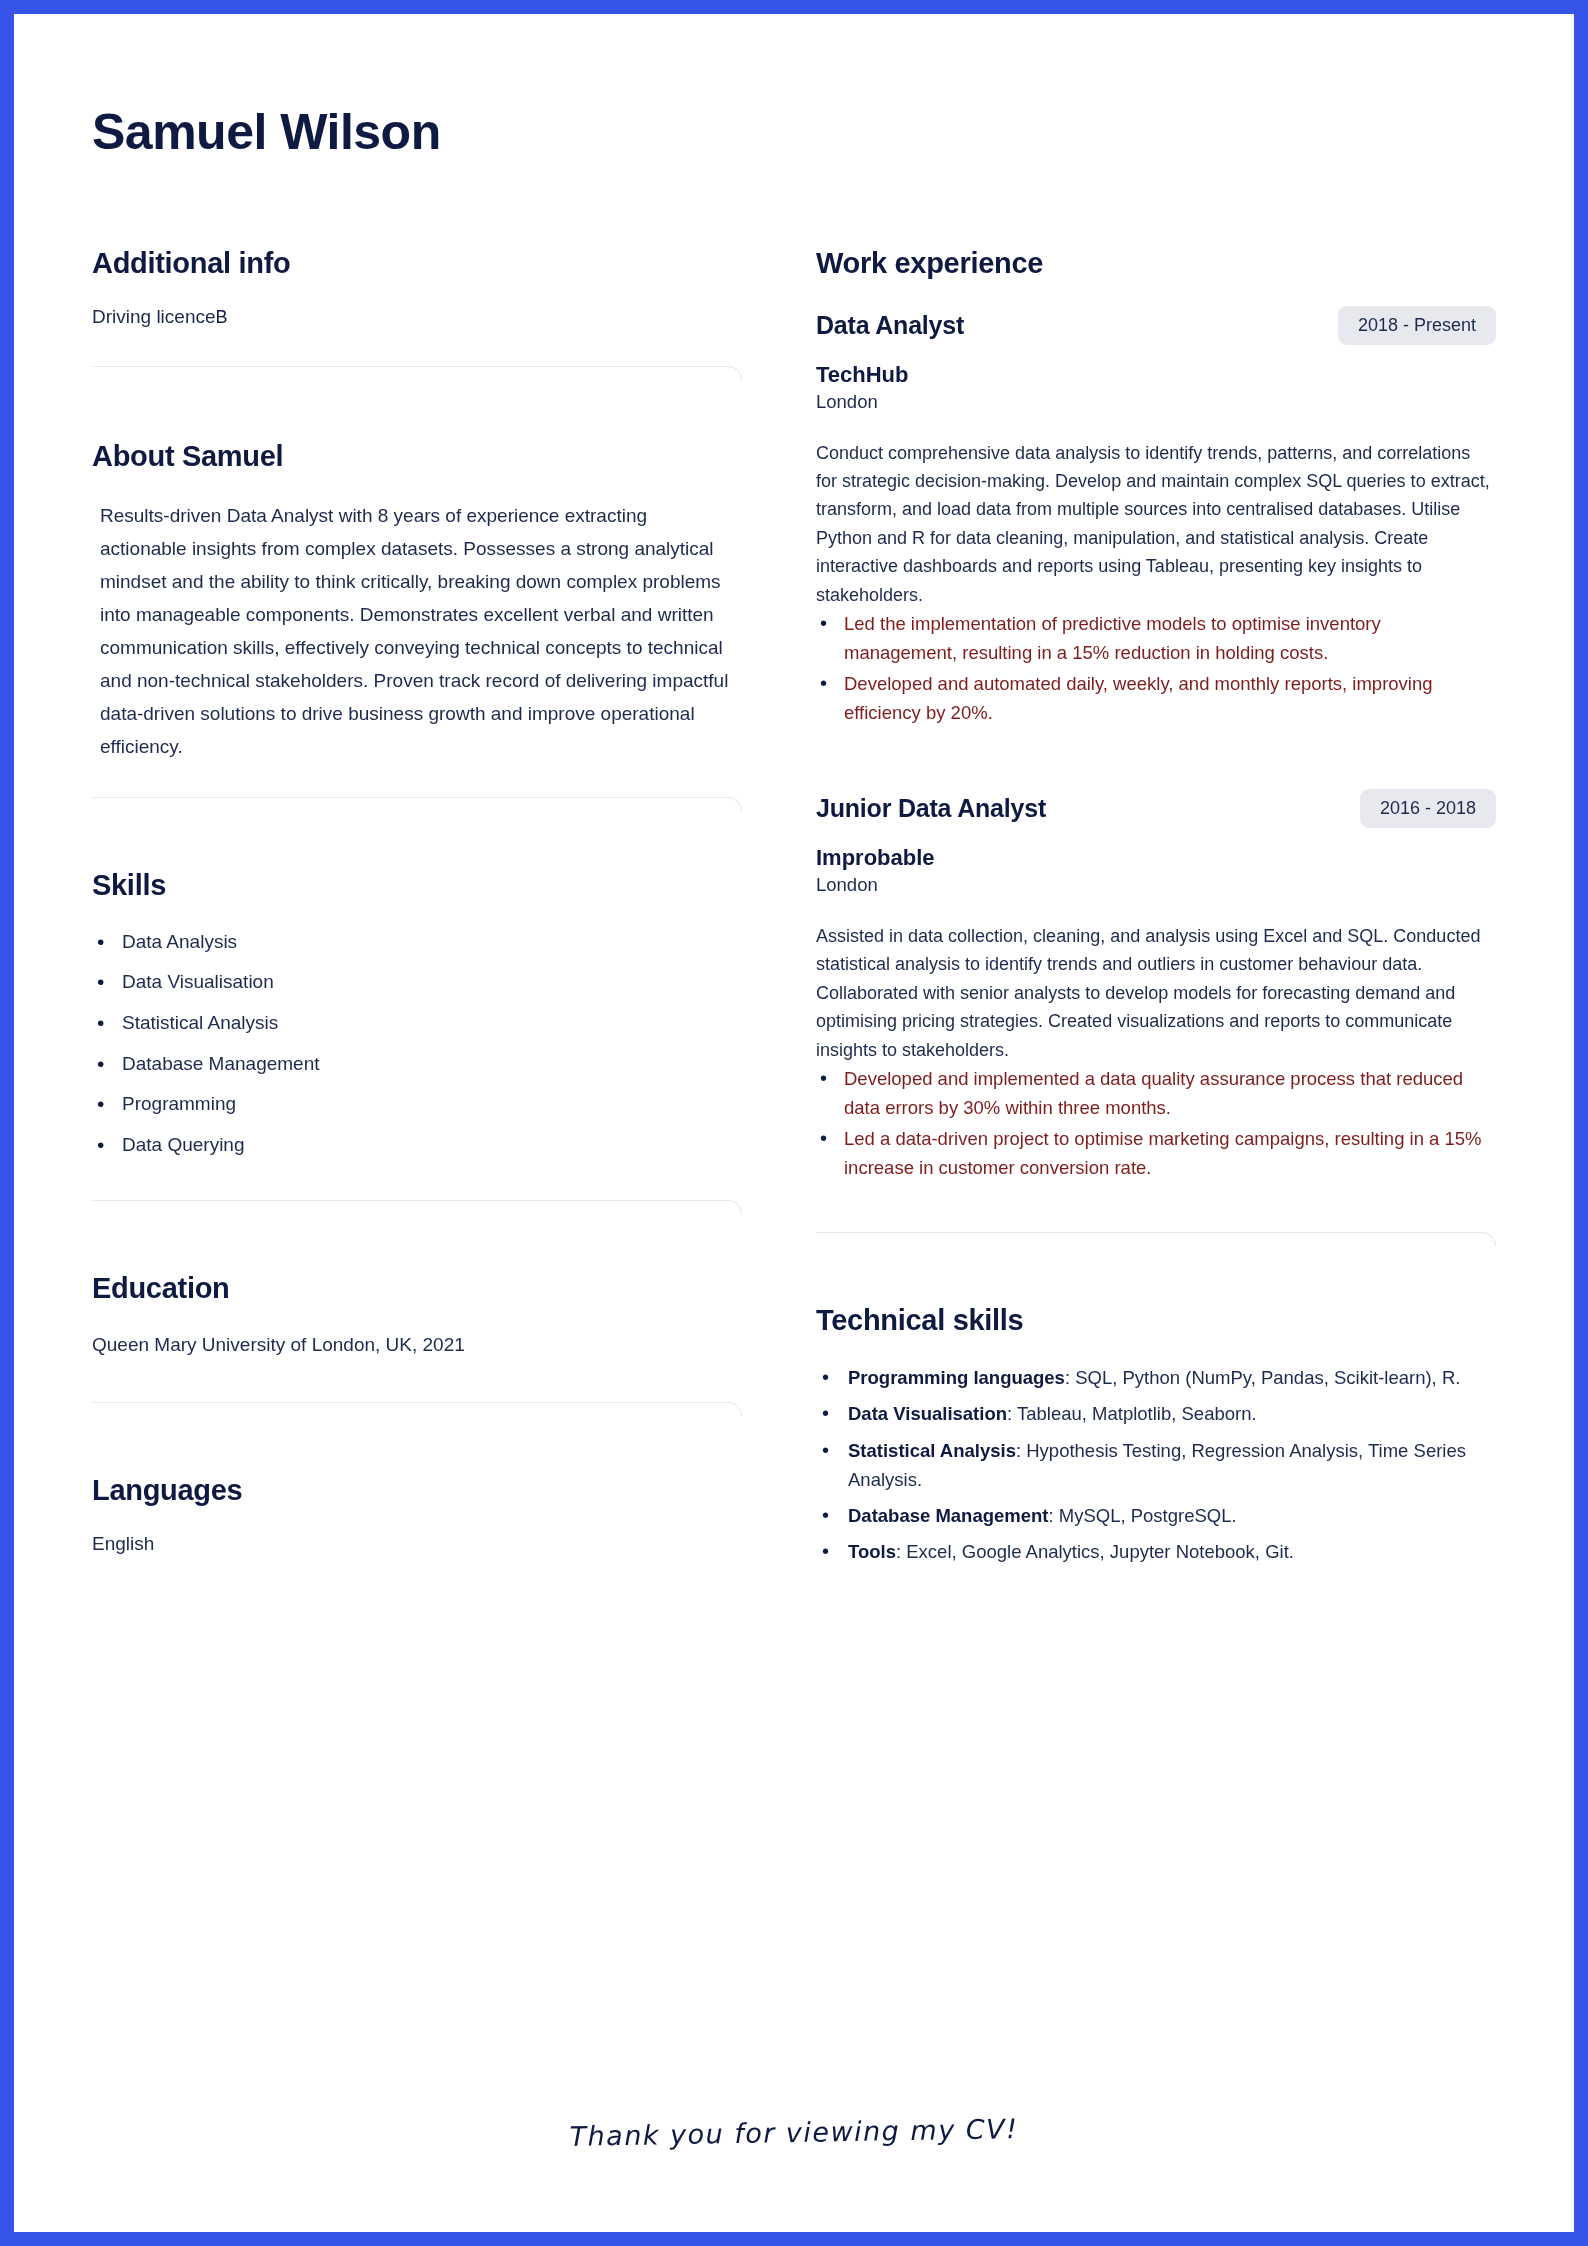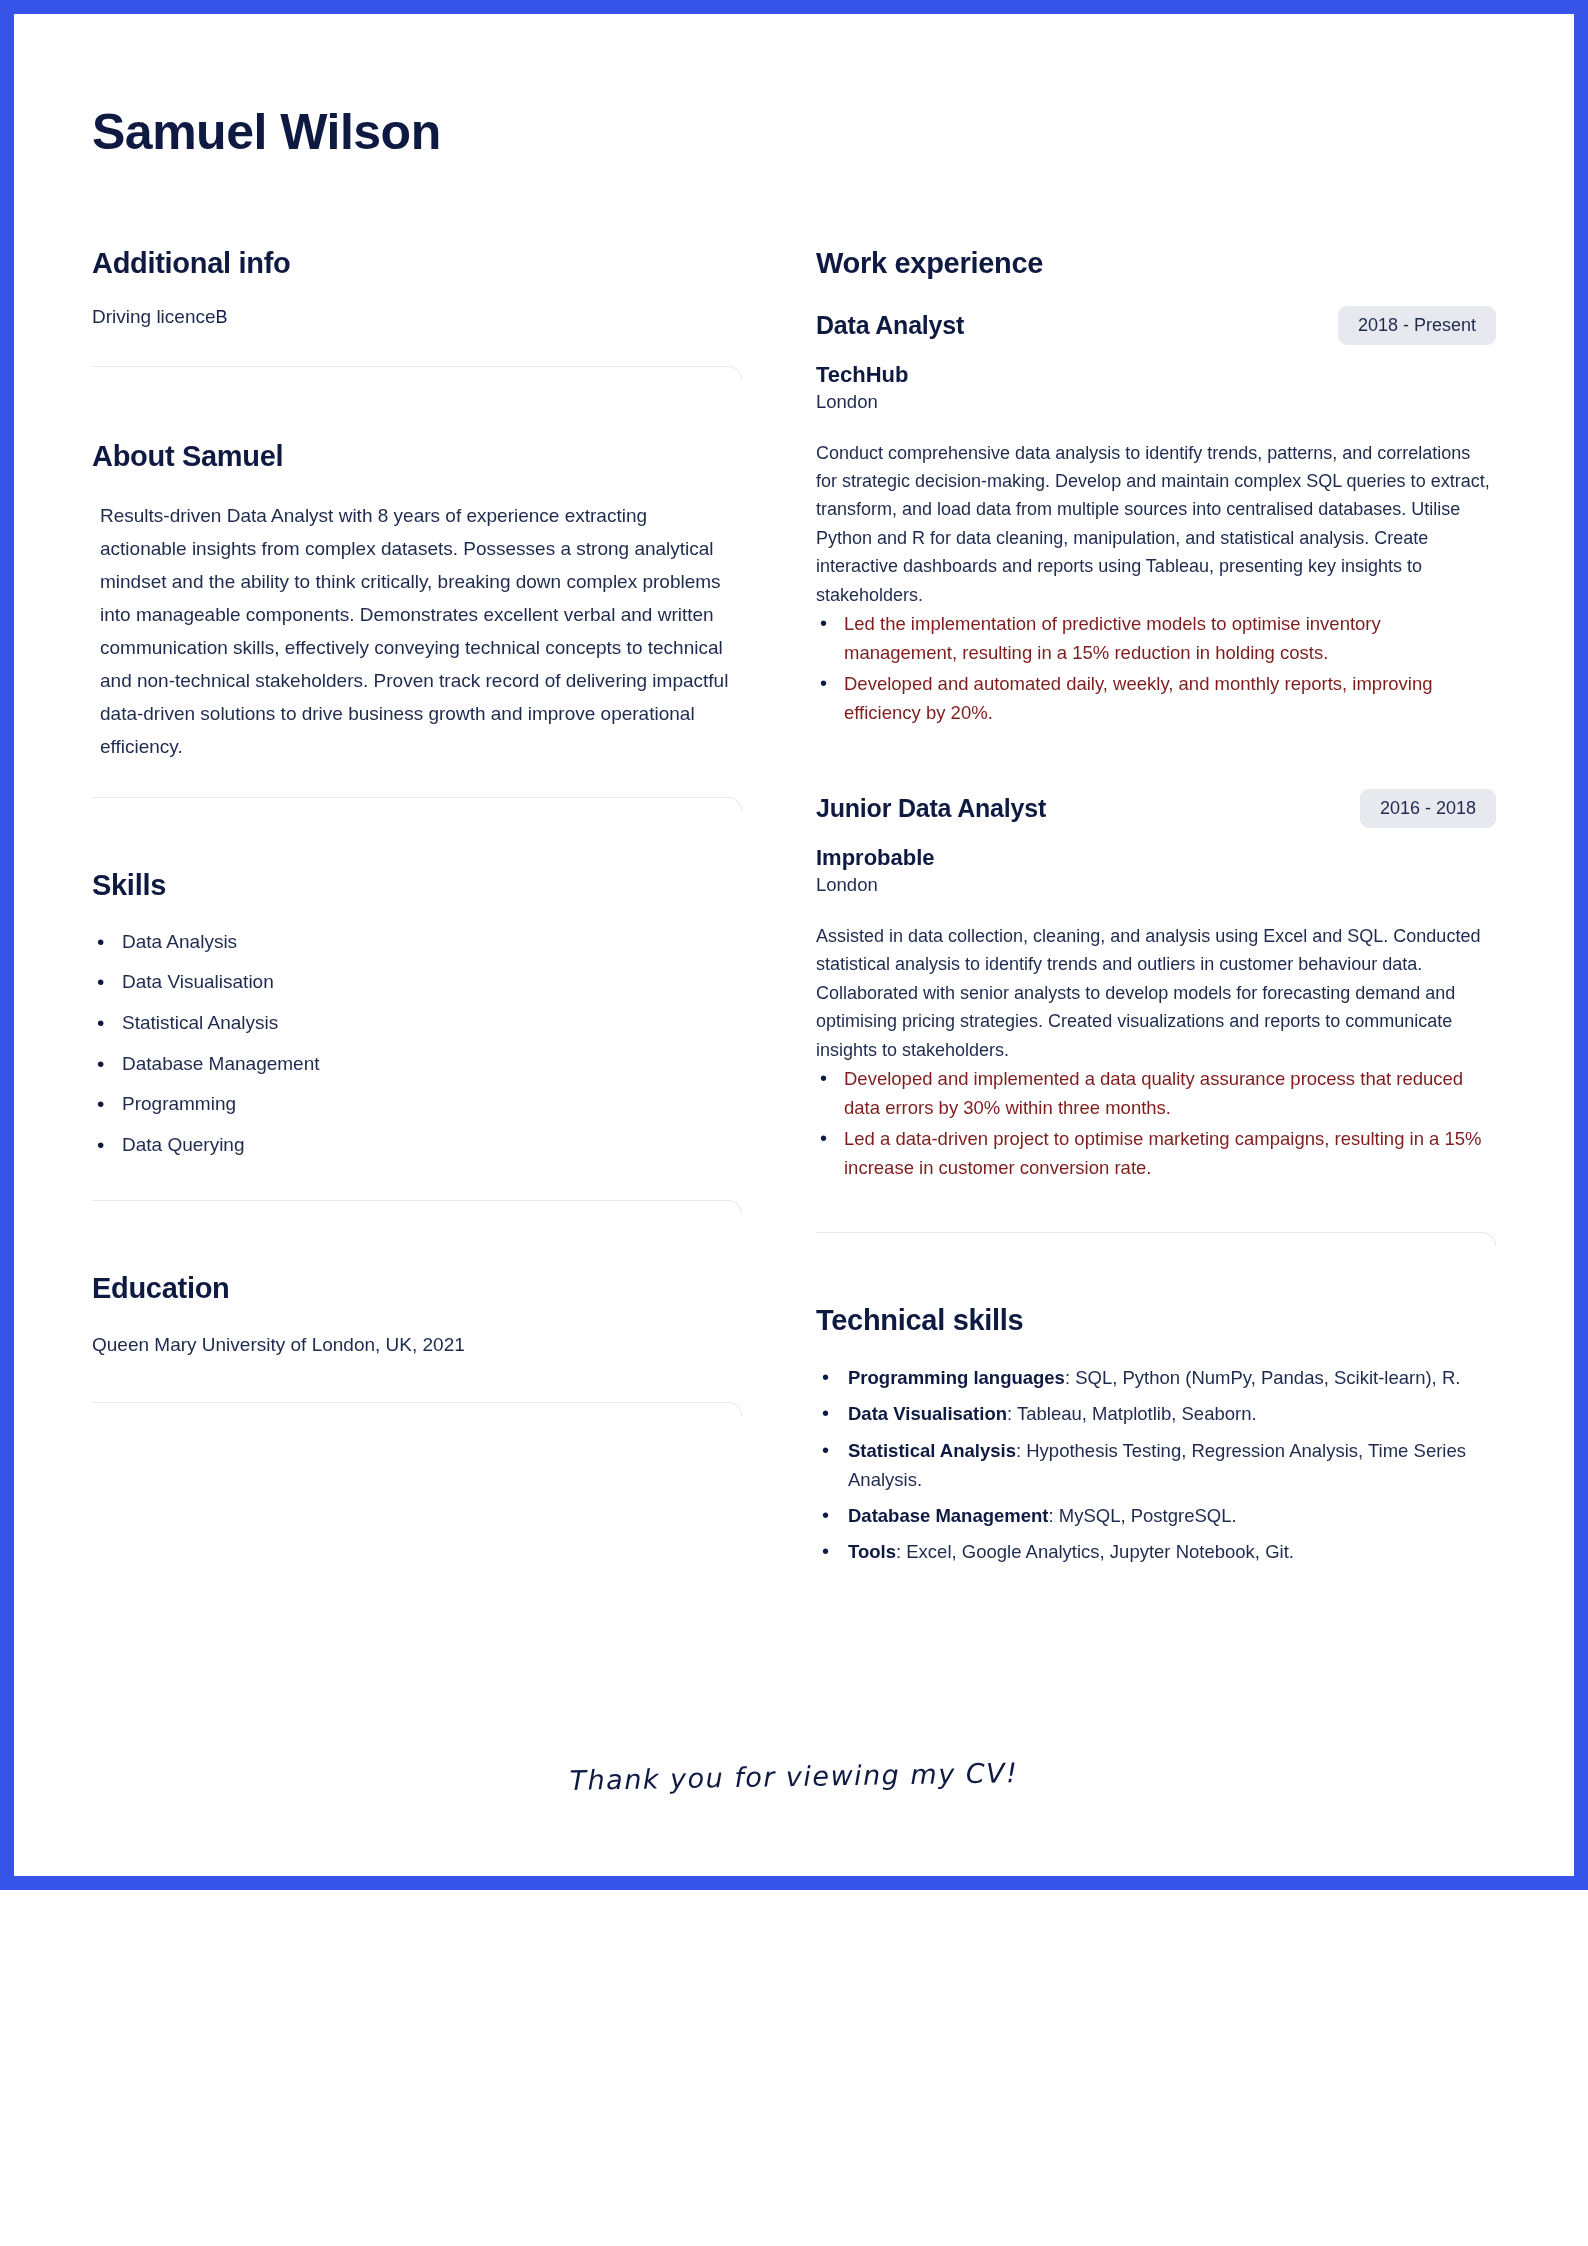--- a/index.html
+++ b/index.html
@@ -6,21 +6,21 @@
   html, body { margin: 0; padding: 0; }
   body {
     width: 1588px;
     height: 2246px;
     background: #ffffff;
     font-family: "Liberation Sans", sans-serif;
   }
 
   .page-frame {
     width: 1588px;
-    height: 1890px;
+    height: 2246px;
     background: #3754e8;
     padding: 14px;
   }
   .page {
     width: 100%;
     height: 100%;
     background: #ffffff;
     position: relative;
     padding: 62px 78px 0 78px;
   }
@@ -276,20 +276,29 @@
           </ul>
           <hr class="section-divider" style="margin-top:42px;">
         </div>
 
         <div class="section" style="margin-top:58px;">
           <h2 class="section-title">Education</h2>
           <div class="edu-line">Queen Mary University of London, UK, 2021</div>
           <hr class="section-divider" style="margin-top:42px;">
         </div>
 
+        <div class="section" style="margin-top:58px;">
+          <h2 class="section-title">Languages</h2>
+          <div class="lang-row">
+            <span class="lang-name">English</span>
+            <span class="lang-bar-track">
+              <span class="lang-bar-fill" id="lang-fill-0" style="width: 100%;"></span>
+            </span>
+          </div>
+        </div>
 
       </div>
 
       <div class="col-right">
 
         <div class="section">
           <h2 class="section-title">Work experience</h2>
 
           <div class="job">
             <div class="job-head">

